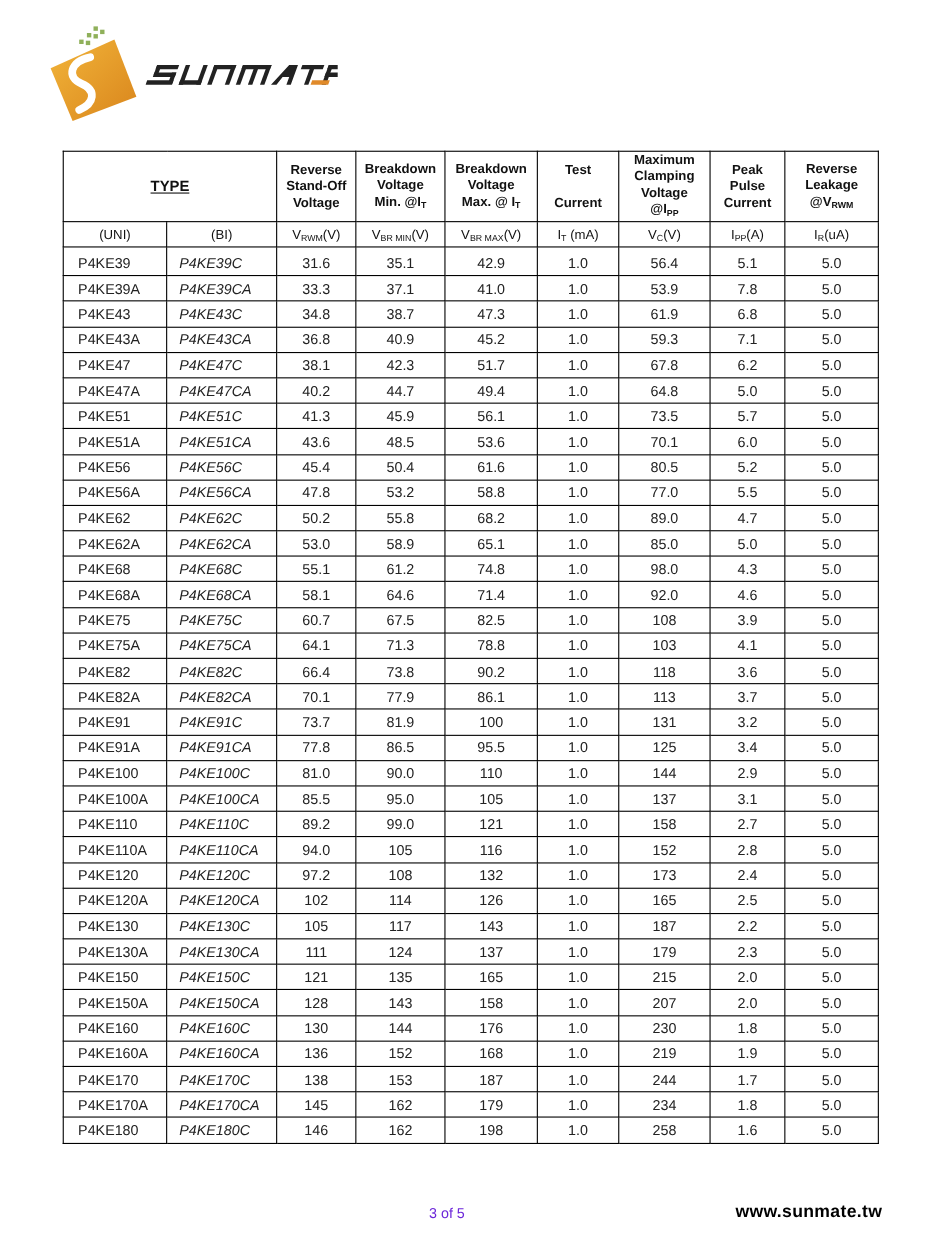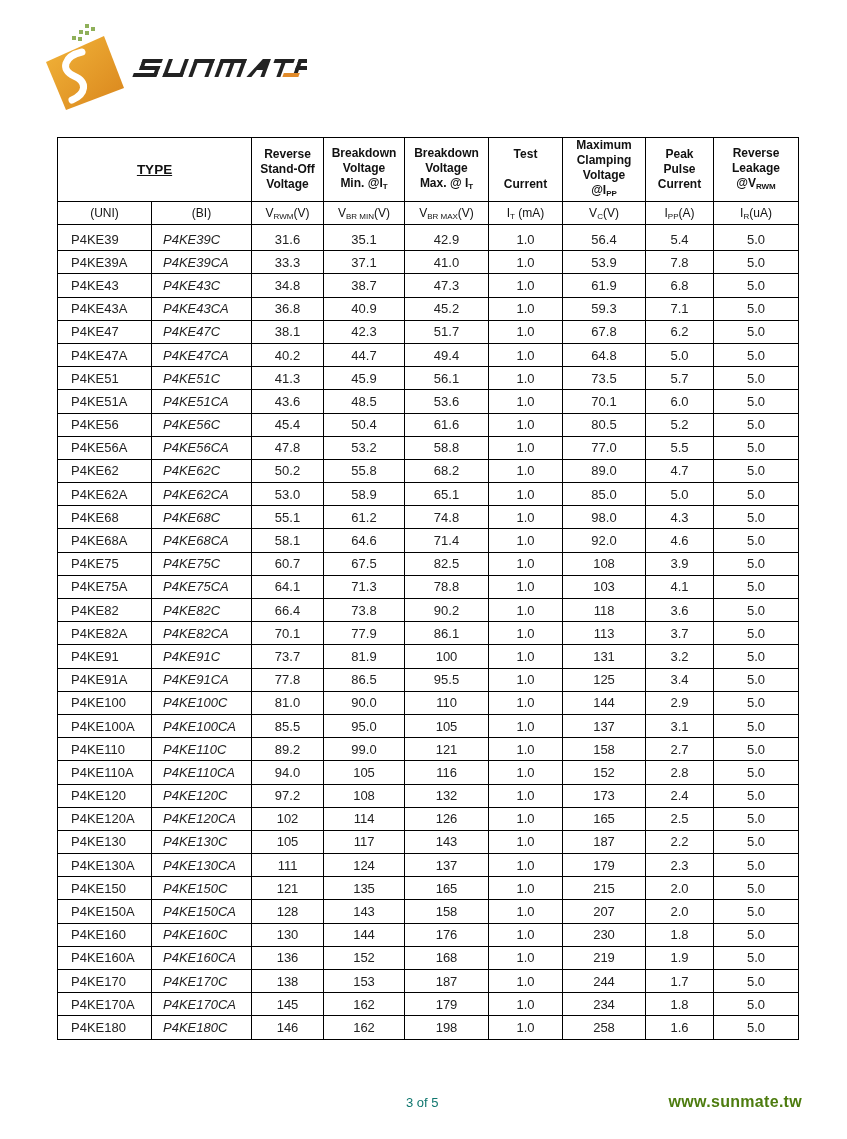--- a/index.html
+++ b/index.html
@@ -22,22 +22,22 @@
     }
     th.h1 { height: 63px; font-size: 12px; font-weight: bold; line-height: 15px; }
     th.h1.type { font-size: 13.5px; text-decoration: underline; }
     th.h2 { height: 22px; font-size: 12px; font-weight: normal; }
     tbody td { height: 22.2px; font-size: 13px; font-weight: normal; color: #222; }
     tbody td.part { text-align: left; padding-left: 13px; }
     tbody td.part.bi { padding-left: 11px; font-style: italic; }
     sub { font-size: 8px; vertical-align: -2px; }
     tbody tr:first-child td { padding-top: 3px; }
 
-    .footer-page { position: absolute; left: 406px; top: 1095px; font-size: 13px; color: #0f766e; }
-    .footer-url { position: absolute; right: 45px; top: 1093px; font-size: 16px; font-weight: bold; letter-spacing: 0.3px; color: #4d7c0f; }
+    .footer-page { position: absolute; left: 390px; top: 1095px; font-size: 13px; color: #6d28d9; }
+    .footer-url { position: absolute; right: 45px; top: 1093px; font-size: 16px; font-weight: bold; letter-spacing: 0.3px; color: #000000; }
   </style>
 </head>
 <body>
 
 <div class="logo">
   <svg class="logo-mark" width="90" height="90" viewBox="0 0 90 90">
     <defs>
       <linearGradient id="og" x1="0" y1="0" x2="1" y2="1">
         <stop offset="0" stop-color="#F2B53A"></stop>
         <stop offset="1" stop-color="#D9851C"></stop>
@@ -154,21 +154,21 @@
   </thead>
   <tbody id="spec-body">
       <tr>
         <td class="part">P4KE39</td>
         <td class="part bi">P4KE39C</td>
         <td class="">31.6</td>
         <td class="">35.1</td>
         <td class="">42.9</td>
         <td class="">1.0</td>
         <td class="">56.4</td>
-        <td class="">5.4</td>
+        <td class="">5.1</td>
         <td class="">5.0</td>
       </tr>
       <tr>
         <td class="part">P4KE39A</td>
         <td class="part bi">P4KE39CA</td>
         <td class="">33.3</td>
         <td class="">37.1</td>
         <td class="">41.0</td>
         <td class="">1.0</td>
         <td class="">53.9</td>

